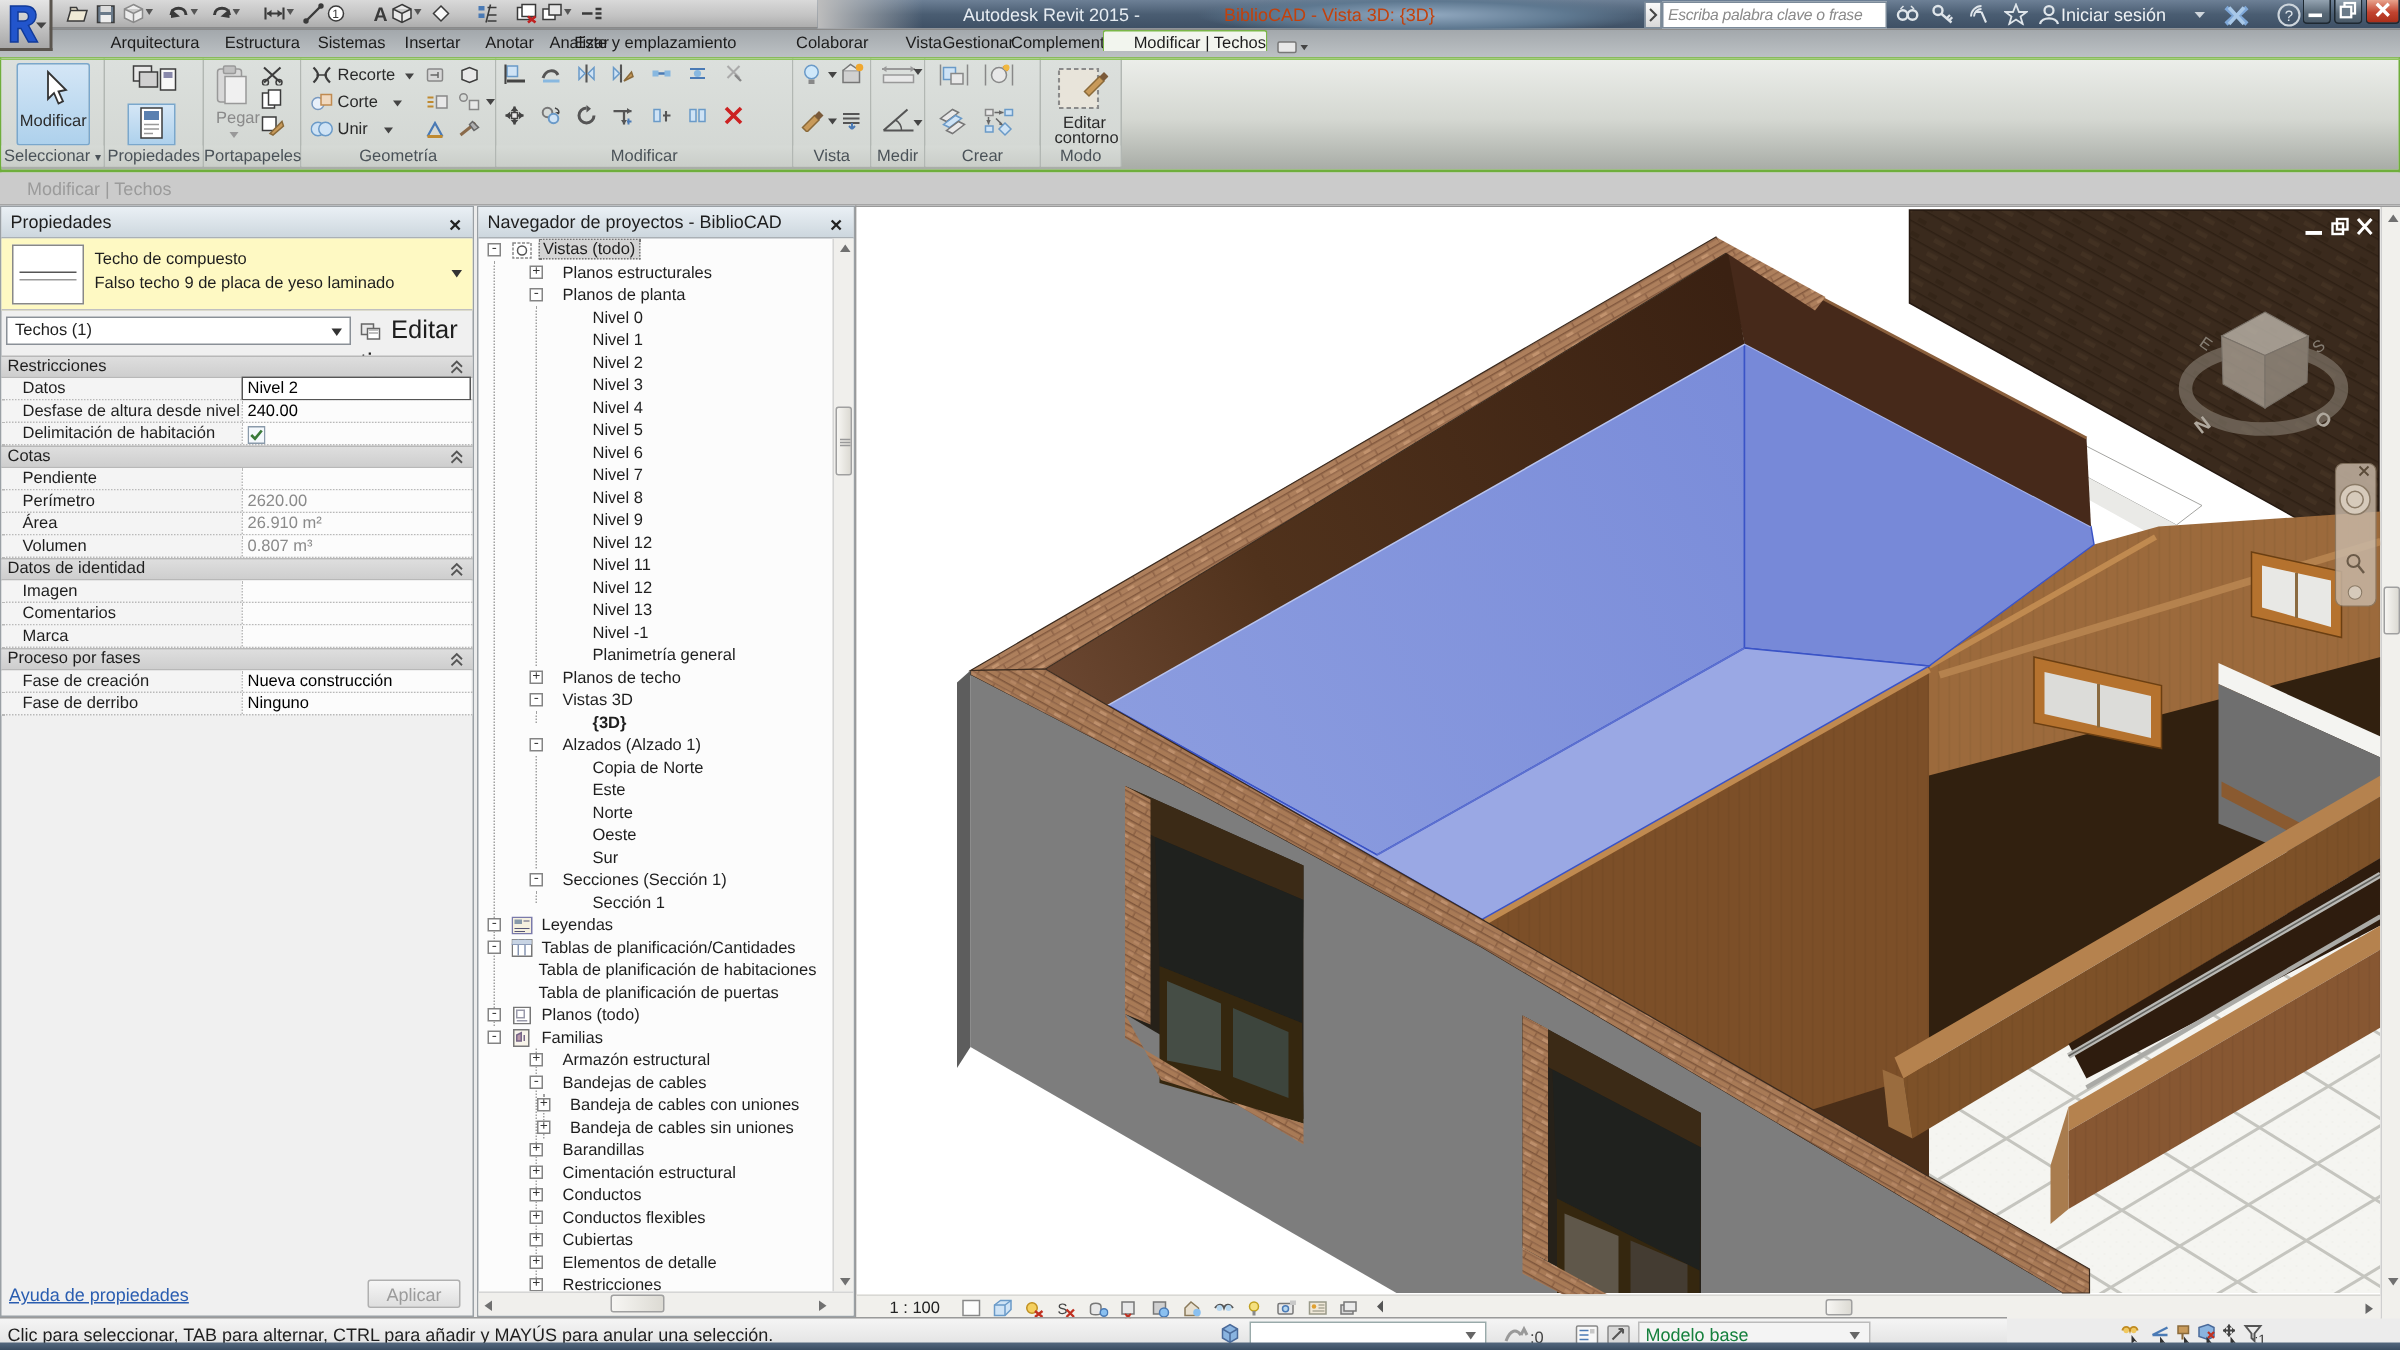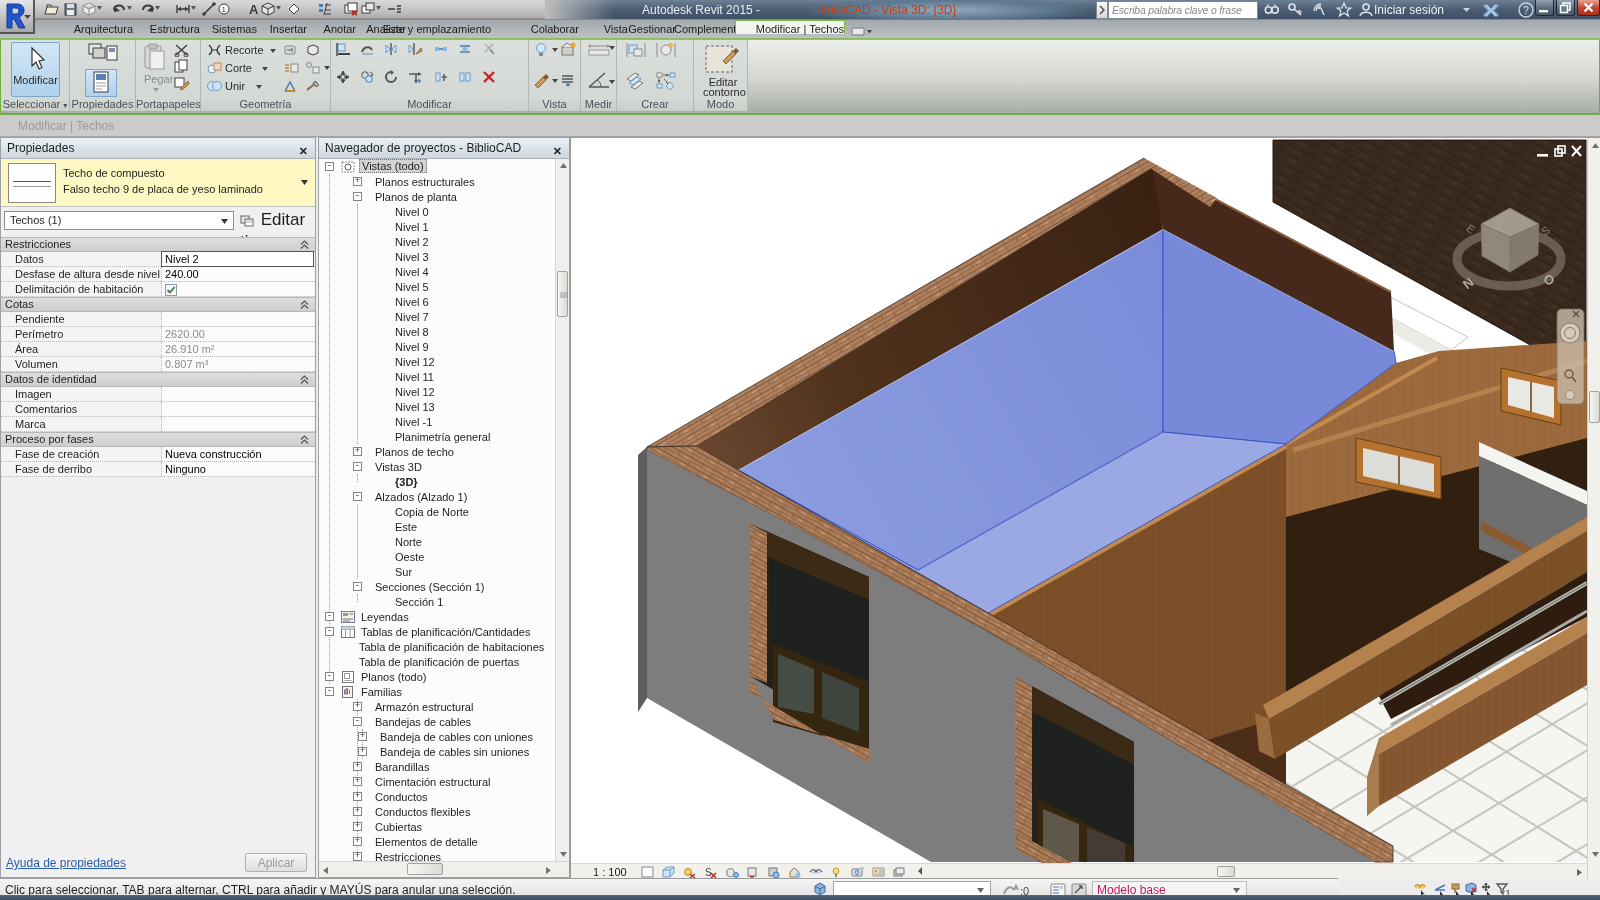--- a/index.html
+++ b/index.html
@@ -1022,21 +1022,21 @@
       </svg>
 <svg class="abs" style="left:1050px;top:3px" width="17" height="16">
         <rect x="1" y="2" width="14" height="12" rx="1" fill="#f8f8f8" stroke="#888"></rect>
         <path d="M3 5 l6 0 M3 8 l6 0 M3 11 l6 0" stroke="#4a7ab5"></path>
         <rect x="10" y="4" width="3" height="3" fill="#c8c8c8"></rect>
       </svg>
 <svg class="abs" style="left:1071px;top:3px" width="17" height="16">
         <rect x="1" y="2" width="14" height="12" rx="1" fill="#d8d8d8" stroke="#888"></rect>
         <path d="M4 11 L11 4 M11 4 l-3 0 m3 0 l0 3" stroke="#555" stroke-width="1.4"></path>
       </svg>
-<div class="abs" style="left:1092px;top:2px;width:155px;height:18px;background:#f4f4f4;border:1px solid #bbb;font-size:12px;color:#be185d;padding:1px 4px">Modelo base</div>
+<div class="abs" style="left:1092px;top:2px;width:155px;height:18px;background:#f4f4f4;border:1px solid #bbb;font-size:12px;color:#15803d;padding:1px 4px">Modelo base</div>
 <svg class="abs" style="left:1232px;top:8px" width="10" height="8">
         <path d="M1 1 l7 0 l-3.5 5 z" fill="#666"></path>
       </svg>
 <svg class="abs" style="left:1414px;top:3px" width="15" height="16">
         <path d="M1 5 C2 2 5 2 6 5 C7 2 10 2 11 5" fill="none" stroke="#c08a20" stroke-width="1.5"></path>
         <circle cx="3.5" cy="5" r="1.8" fill="#f0c860"></circle>
         <circle cx="8.5" cy="5" r="1.8" fill="#f0c860"></circle>
         <path d="M7 8 L7 14 L9 12 L11 13 Z" fill="#333"></path>
       </svg>
 <svg class="abs" style="left:1433px;top:3px" width="15" height="16">

